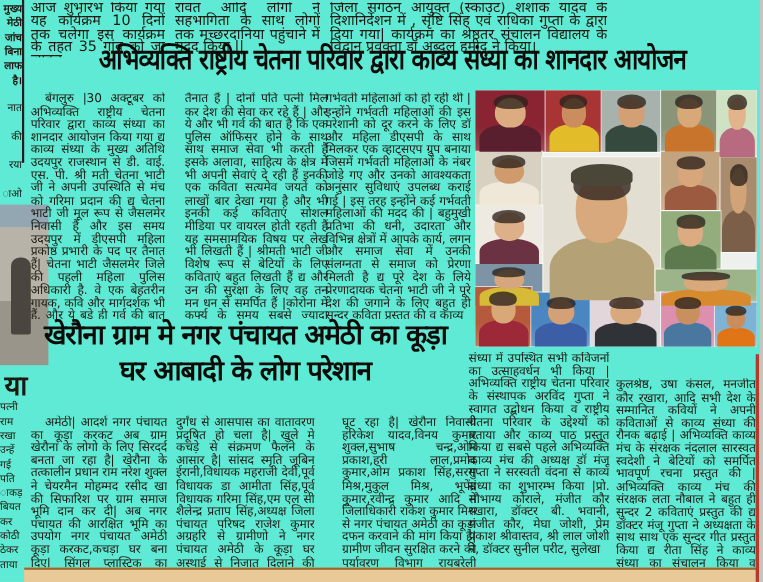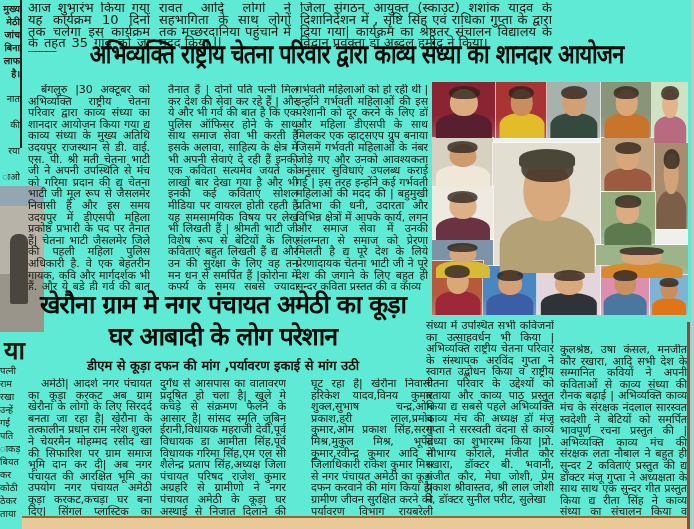--- a/index.html
+++ b/index.html
@@ -187,21 +187,20 @@
       </div>
       <div class="tile" style="left: 85%; top: 83%; width: 15%; height: 17%; background: linear-gradient(rgb(127, 179, 214) 0px, rgb(127, 179, 214) 60%, rgba(127, 179, 214, 0.8) 100%);">
         <div class="pbody" style="background: rgb(223, 117, 23);"></div>
         <div class="pface" style="background: rgb(201, 141, 94);"></div>
       </div>
     </div>
   <div class="bodytext a1c3">संध्या में उपस्थित सभी कविजनों का उत्साहवर्धन भी किया |अभिव्यक्ति राष्ट्रीय चेतना परिवार के संस्थापक अरविंद गुप्ता ने स्वागत उद्बोधन किया व राष्ट्रीय चेतना परिवार के उद्देश्यों को बताया और काव्य पाठ प्रस्तुत किया द्य सबसे पहले अभिव्यक्ति काव्य मंच की अध्यक्ष डॉ मंजू गुप्ता ने सरस्वती वंदना से काव्य संध्या का शुभारम्भ किया |प्रो. सौभाग्य कोराले, मंजीत कौर रखारा, डॉक्टर बी. भवानी, मंजीत कौर, मेघा जोशी, प्रेम प्रकाश श्रीवास्तव, श्री लाल जोशी ने, डॉक्टर सुनील परीट, सुलेखा</div>
   <div class="bodytext a1c4">कुलश्रेष्ठ, उषा कंसल, मनजीत कौर रखारा, आदि सभी देश के सम्मानित कवियों ने अपनी कविताओं से काव्य संध्या की रौनक बढ़ाई | अभिव्यक्ति काव्य मंच के संरक्षक नंदलाल सारस्वत स्वदेशी ने बेटियों को समर्पित भावपूर्ण रचना प्रस्तुत की | अभिव्यक्ति काव्य मंच की संरक्षक लता नौबाल ने बहुत ही सुन्दर 2 कविताएं प्रस्तुत की द्य डॉक्टर मंजू गुप्ता ने अध्यक्षता के साथ साथ एक सुन्दर गीत प्रस्तुत किया द्य रीता सिंह ने काव्य संध्या का संचालन किया व पुलिस को समर्पित एक कविता प्रस्तुत की |</div>
 
   <div class="h2box">खेरौना ग्राम मे नगर पंचायत अमेठी का कूड़ा घर आबादी के लोग परेशान</div>
-  <div class="subh">डीएम से कूड़ा दफन की मांग ,पर्यावरण इकाई से मांग उठी</div>
   <div class="bodytext indent a2c0">अमेठी| आदर्श नगर पंचायत का कूड़ा करकट अब ग्राम खेरौना के लोगो के लिए सिरदर्द बनता जा रहा है| खेरौना के तत्कालीन प्रधान राम नरेश शुक्ल ने चेयरमैन मोहम्मद रसीद खा की सिफारिश पर ग्राम समाज भूमि दान कर दी| अब नगर पंचायत की आरक्षित भूमि का उपयोग नगर पंचायत अमेठी कूड़ा करकट,कचड़ा घर बना दिए| सिंगल प्लास्टिक का कचड़ा फैल गया| कूड़ा करकट और कचड़े की</div>
   <div class="bodytext a2c1">दुर्गंध से आसपास का वातावरण प्रदूषित हो चला है| खुले मे कचड़े से संक्रमण फैलने के आसार है| सांसद स्मृति जूबिन ईरानी,विधायक महराजी देवी,पूर्व विधायक डा आमीता सिंह,पूर्व विधायक गरिमा सिंह,एम एल सी शैलेन्द्र प्रताप सिंह,अध्यक्ष जिला पंचायत परिषद राजेश कुमार अग्रहरि से ग्रामीणो ने नगर पंचायत अमेठी के कूड़ा घर अस्थाई से निजात दिलाने की मांग किया है| इस प्रदूषित हवा से लोगों का दम</div>
   <div class="bodytext a2c2">घूट रहा है| खेरौना निवासी हरिकेश यादव,विनय कुमार शुक्ल,सुभाष चन्द्र,ओम प्रकाश,हरी लाल,प्रमोद कुमार,ओम प्रकाश सिंह,सरस मिश्र,मुकुल मिश्र, भूपेंद्र कुमार,रवीन्द्र कुमार आदि ने जिलाधिकारी राकेश कुमार मिश्र से नगर पंचायत अमेठी का कूड़ा दफन करवाने की मांग किया है| ग्रामीण जीवन सुरक्षित करने की पर्यावरण विभाग रायबरेली इकाई से कार्यवाही की मांग की है|</div>
 
   <div class="bottomband"></div>
   <div class="redline"></div>
   <div class="grayedge"></div>
 </div>
 
 </body></html>

